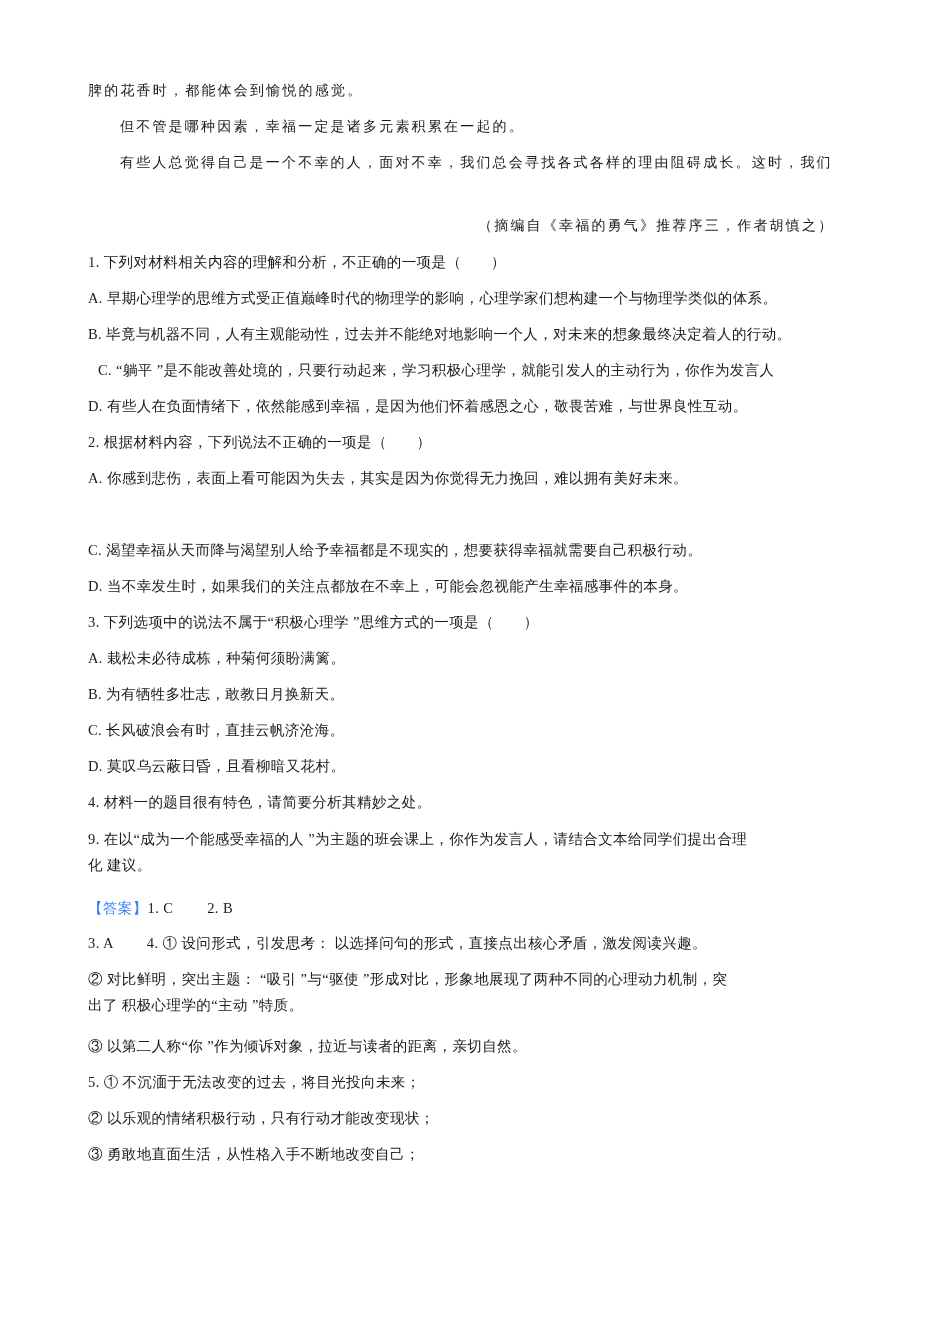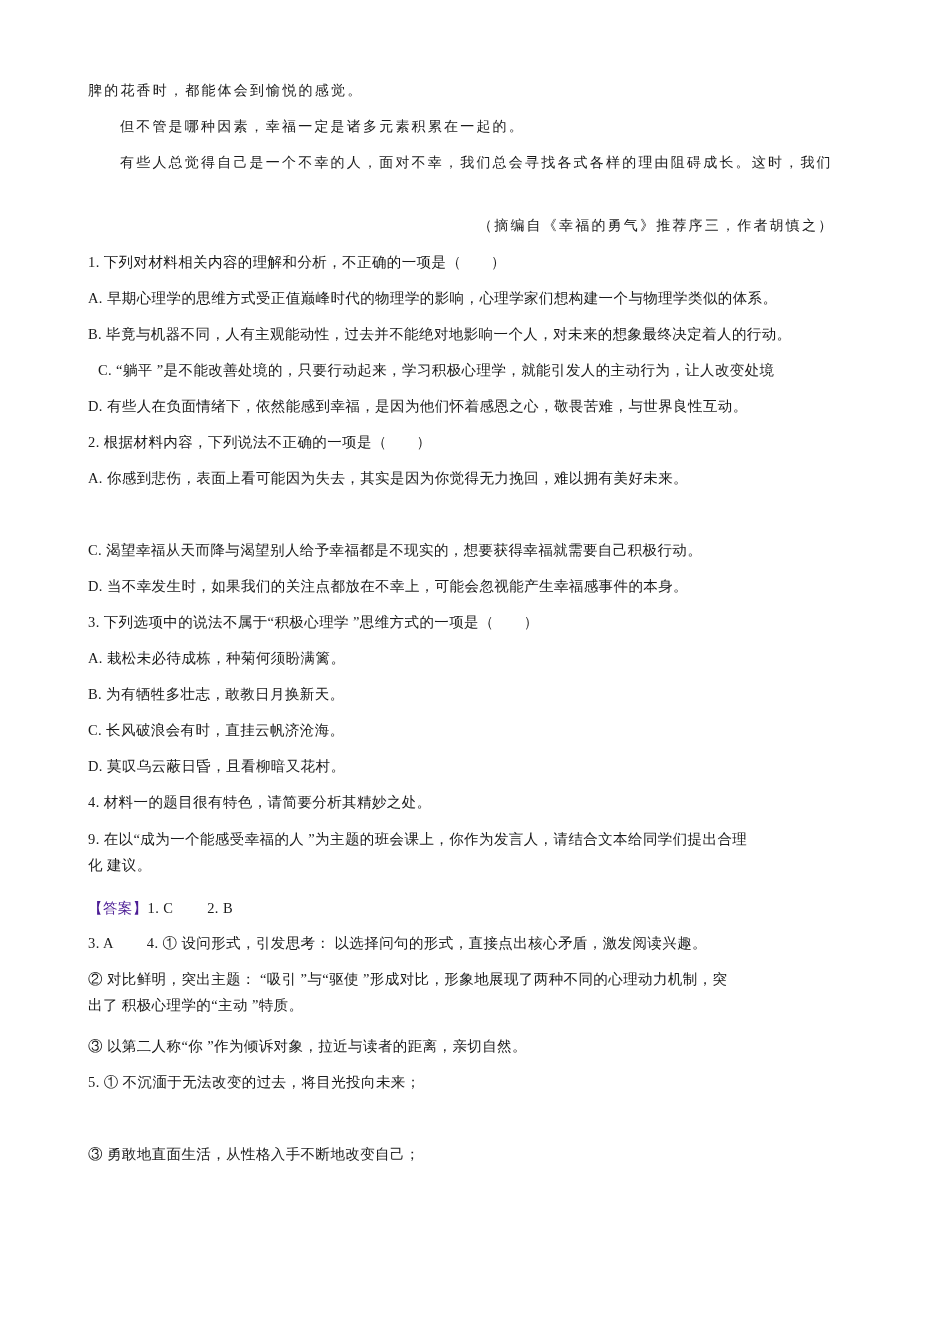--- a/index.html
+++ b/index.html
@@ -1,36 +1,36 @@
 <!DOCTYPE html>
 <html><head>
 <meta charset="utf-8">
 <style>
   html, body { margin: 0; padding: 0; background: #ffffff; }
   body { width: 950px; height: 1344px; position: relative; overflow: hidden; color: #1a1a1a; }
   .page { position: absolute; left: 0; top: 0; width: 950px; height: 1344px; }
   .line { position: absolute; white-space: nowrap; font-size: 14.5px; line-height: 18px; }
   .kai { font-family: "DejaVu Serif", serif; letter-spacing: 2.2px; font-size: 14px; }
   .song { font-family: "Liberation Serif", "DejaVu Serif", serif; letter-spacing: 0.4px; }
-  .ans-label { color: #4c1d95; }
+  .ans-label { color: #3b82f6; }
 </style>
 </head>
 <body>
 
 <div class="page">
 
   <div class="line kai" style="left:88px; top:81px;">脾的花香时，都能体会到愉悦的感觉。</div>
   <div class="line kai" style="left:120px; top:117px;">但不管是哪种因素，幸福一定是诸多元素积累在一起的。</div>
   <div class="line kai" style="left:120px; top:153px;">有些人总觉得自己是一个不幸的人，面对不幸，我们总会寻找各式各样的理由阻碍成长。这时，我们</div>
   <div class="line kai" style="left:478px; top:216px;">（摘编自《幸福的勇气》推荐序三，作者胡慎之）</div>
 
   <div class="line song" style="left:88px; top:253px;">1. 下列对材料相关内容的理解和分析，不正确的一项是（　　）</div>
   <div class="line song" style="left:88px; top:289px;">A. 早期心理学的思维方式受正值巅峰时代的物理学的影响，心理学家们想构建一个与物理学类似的体系。</div>
   <div class="line song" style="left:88px; top:325px;">B. 毕竟与机器不同，人有主观能动性，过去并不能绝对地影响一个人，对未来的想象最终决定着人的行动。</div>
-  <div class="line song" style="left:98px; top:361px;">C. “躺平 ”是不能改善处境的，只要行动起来，学习积极心理学，就能引发人的主动行为，让人改变处境</div>
+  <div class="line song" style="left:98px; top:361px;">C. “躺平 ”是不能改善处境的，只要行动起来，学习积极心理学，就能引发人的主动行为，你作为发言人</div>
   <div class="line song" style="left:88px; top:397px;">D. 有些人在负面情绪下，依然能感到幸福，是因为他们怀着感恩之心，敬畏苦难，与世界良性互动。</div>
 
   <div class="line song" style="left:88px; top:433px;">2. 根据材料内容，下列说法不正确的一项是（　　）</div>
   <div class="line song" style="left:88px; top:469px;">A. 你感到悲伤，表面上看可能因为失去，其实是因为你觉得无力挽回，难以拥有美好未来。</div>
   <div class="line song" style="left:88px; top:541px;">C. 渴望幸福从天而降与渴望别人给予幸福都是不现实的，想要获得幸福就需要自己积极行动。</div>
   <div class="line song" style="left:88px; top:577px;">D. 当不幸发生时，如果我们的关注点都放在不幸上，可能会忽视能产生幸福感事件的本身。</div>
 
   <div class="line song" style="left:88px; top:613px;">3. 下列选项中的说法不属于“积极心理学 ”思维方式的一项是（　　）</div>
   <div class="line song" style="left:88px; top:649px;">A. 栽松未必待成栋，种菊何须盼满篱。</div>
   <div class="line song" style="left:88px; top:685px;">B. 为有牺牲多壮志，敢教日月换新天。</div>
@@ -43,15 +43,16 @@
   <div class="line song" style="left:88px; top:856px;">化 建议。</div>
 
   <div class="line song" style="left:88px; top:899px;">
     <span class="ans-label">【答案】</span><span>1. C　　 2. B</span>
   </div>
   <div class="line song" style="left:88px; top:934px;">3. A　　 4. ① 设问形式，引发思考： 以选择问句的形式，直接点出核心矛盾，激发阅读兴趣。</div>
   <div class="line song" style="left:88px; top:970px;">② 对比鲜明，突出主题：  “吸引 ”与“驱使 ”形成对比，形象地展现了两种不同的心理动力机制，突</div>
   <div class="line song" style="left:88px; top:996px;">出了 积极心理学的“主动 ”特质。</div>
   <div class="line song" style="left:88px; top:1037px;">③ 以第二人称“你 ”作为倾诉对象，拉近与读者的距离，亲切自然。</div>
   <div class="line song" style="left:88px; top:1073px;">5. ① 不沉湎于无法改变的过去，将目光投向未来；</div>
+  <div class="line song" style="left:88px; top:1109px;">② 以乐观的情绪积极行动，只有行动才能改变现状；</div>
   <div class="line song" style="left:88px; top:1145px;">③ 勇敢地直面生活，从性格入手不断地改变自己；</div>
 
 </div>
 
 </body></html>

